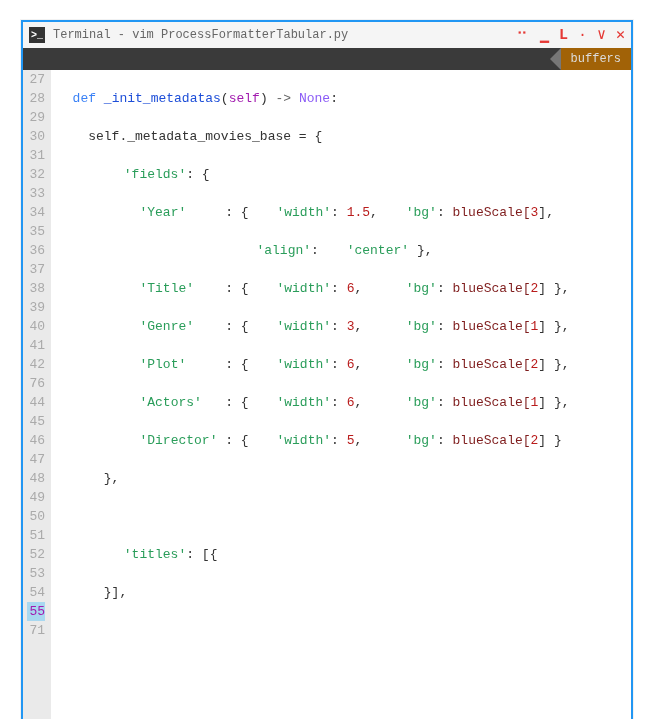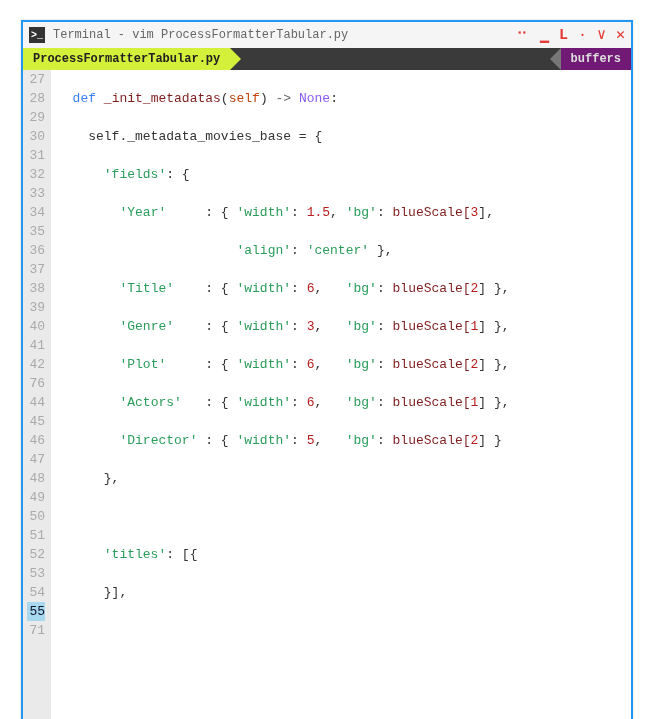--- a/index.html
+++ b/index.html
@@ -66,27 +66,26 @@
       content: '';
       position: absolute;
       right: -11px;
       top: 0;
       border-left: 11px solid #d4f03a;
       border-top: 11px solid transparent;
       border-bottom: 11px solid transparent;
     }
     .tab-spacer { flex: 1; }
     .tab-buffers {
-      background: #701a75;
+      background: #a16207;
       color: #ddd;
       padding: 4px 10px;
       display: flex;
       align-items: center;
       position: relative;
-      font-weight: bold;
     }
     .tab-buffers::before {
       content: '';
       position: absolute;
       left: -11px;
       top: 0;
       border-right: 11px solid #777;
       border-top: 11px solid transparent;
       border-bottom: 11px solid transparent;
     }
@@ -104,26 +103,26 @@
       user-select: none;
       min-width: 28px;
     }
     .code {
       flex: 1;
       white-space: pre;
       overflow: hidden;
       color: #333;
     }
     .code-line { padding-left: 6px; height: 19px; }
-    .gutter-fold { background: #a8d8f0; color: #0f172a; }
+    .gutter-fold { background: #a8d8f0; color: #a21caf; }
     .kw-def { color: #3b82f6; }
-    .kw-name { color: #7f1d1d; }
-    .kw-self { color: #c2410c; }
+    .kw-name { color: #1d4ed8; }
+    .kw-self { color: #a21caf; }
     .kw-type { color: #8b5cf6; }
-    .str { color: #2a9d5a; }
+    .str { color: #2a9d5a; margin-left: 20px; }
     .op { color: #666; }
     .num { color: #b91c1c; }
     .ident { color: #7f1d1d; }
   </style>
 </head>
 <body>
 
 <div class="terminal-window">
 
   <div class="titlebar">
@@ -133,21 +132,20 @@
       <span class="wc" style="letter-spacing:-2px">⠐⠂</span>
       <span class="wc">▁</span>
       <span class="wc" style="font-weight:bold">L</span>
       <span class="wc">·</span>
       <span class="wc">∨</span>
       <span class="wc">✕</span>
     </div>
   </div>
 
   <div class="tabline">
-    <div class="tab-active">ProcessFormatterTabular.py</div>
     <div class="tab-spacer"></div>
     <div class="tab-buffers">buffers</div>
   </div>
 
   <div class="editor">
     <div class="gutter">
       <div>27</div>
       <div>28</div>
       <div>29</div>
       <div>30</div>

